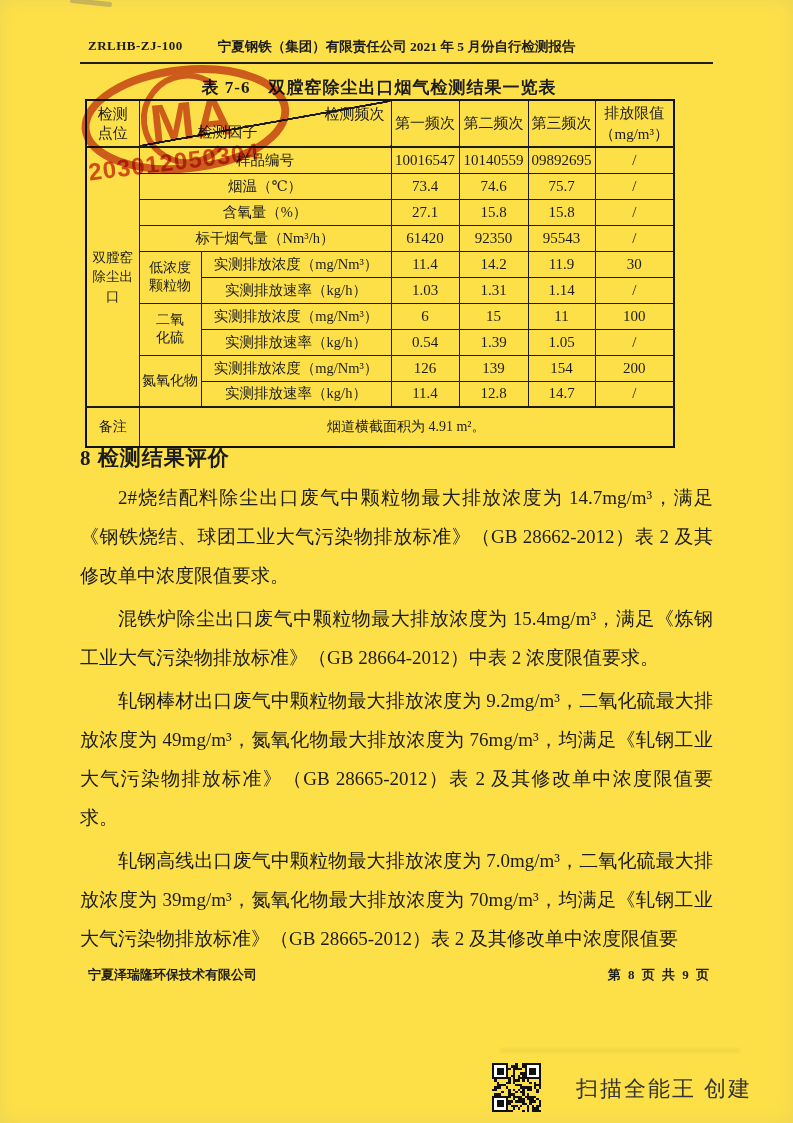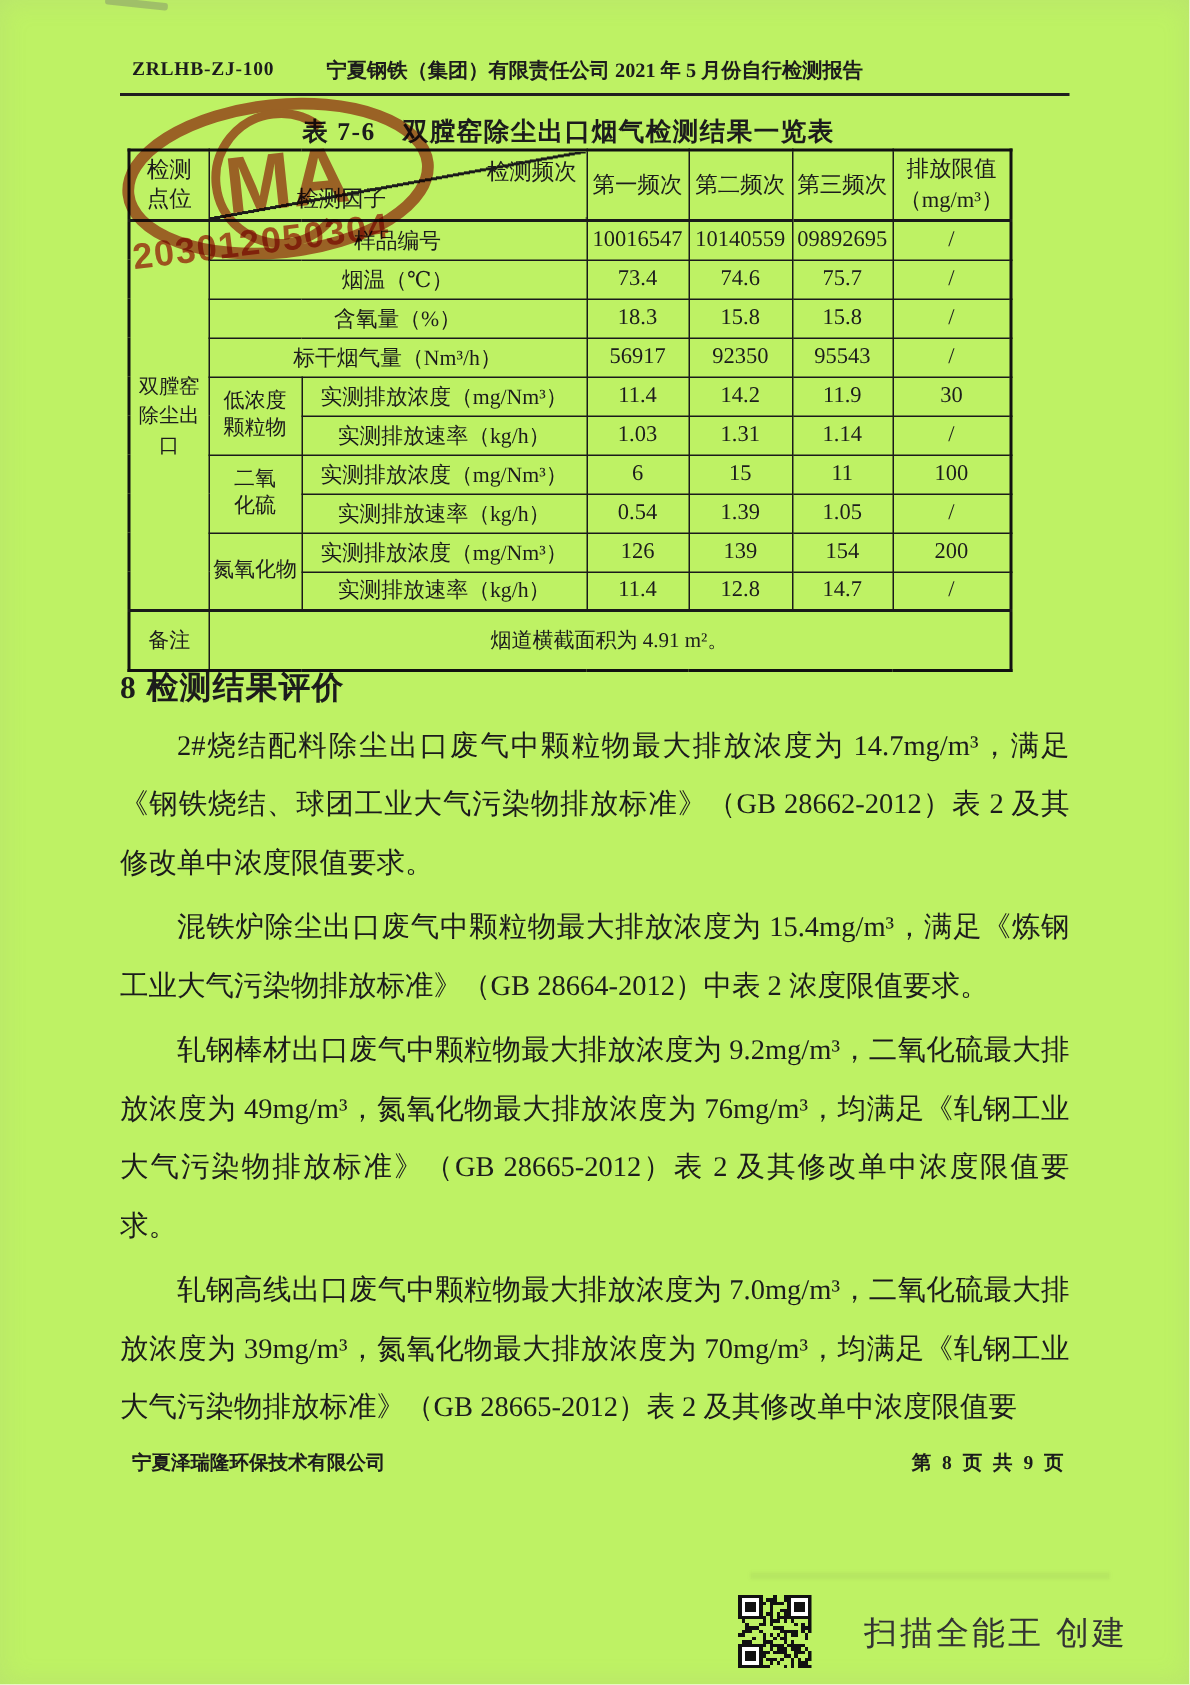--- a/index.html
+++ b/index.html
@@ -1,20 +1,20 @@
 <!DOCTYPE html>
 <html><head>
 <meta charset="utf-8">
 <style>
   * { margin:0; padding:0; box-sizing:border-box; }
   html,body { background:#ffffff; }
   body { font-family:"Liberation Serif","DejaVu Serif",serif; color:#1c1c1c; }
   .page {
     position:relative; width:793px; height:1123px; margin:0 auto;
-    background:#bef264; overflow:hidden;
+    background:#fde047; overflow:hidden;
     box-shadow: inset 0 0 18px rgba(160,158,150,0.18);
   }
   
   .artifact-top { position:absolute; left:70px; top:0; width:42px; height:5px;
     background:rgba(110,110,110,.35); transform:rotate(6deg); border-radius:2px; }
   .artifact-smudge { position:absolute; left:500px; top:1048px; width:240px; height:5px;
     background:rgba(60,60,60,.06); filter:blur(1px); }
 
   
   .report-header { position:absolute; left:80px; right:80px; top:36px; height:24px; }
@@ -129,28 +129,28 @@
       </tr>
       <tr class="body-row">
         <td class="label-cell" colspan="2">烟温（℃）</td>
         <td class="num">73.4</td>
         <td class="num">74.6</td>
         <td class="num">75.7</td>
         <td class="num">/</td>
       </tr>
       <tr class="body-row">
         <td class="label-cell" colspan="2">含氧量（%）</td>
-        <td class="num">18.3</td>
+        <td class="num">27.1</td>
         <td class="num">15.8</td>
         <td class="num">15.8</td>
         <td class="num">/</td>
       </tr>
       <tr class="body-row">
         <td class="label-cell" colspan="2">标干烟气量（Nm³/h）</td>
-        <td class="num">56917</td>
+        <td class="num">61420</td>
         <td class="num">92350</td>
         <td class="num">95543</td>
         <td class="num">/</td>
       </tr>
 
       <tr class="body-row">
         <td class="group-cell pre" rowspan="2">低浓度
 颗粒物</td>
         <td class="label-cell">实测排放浓度（mg/Nm³）</td>
         <td class="num">11.4</td>

